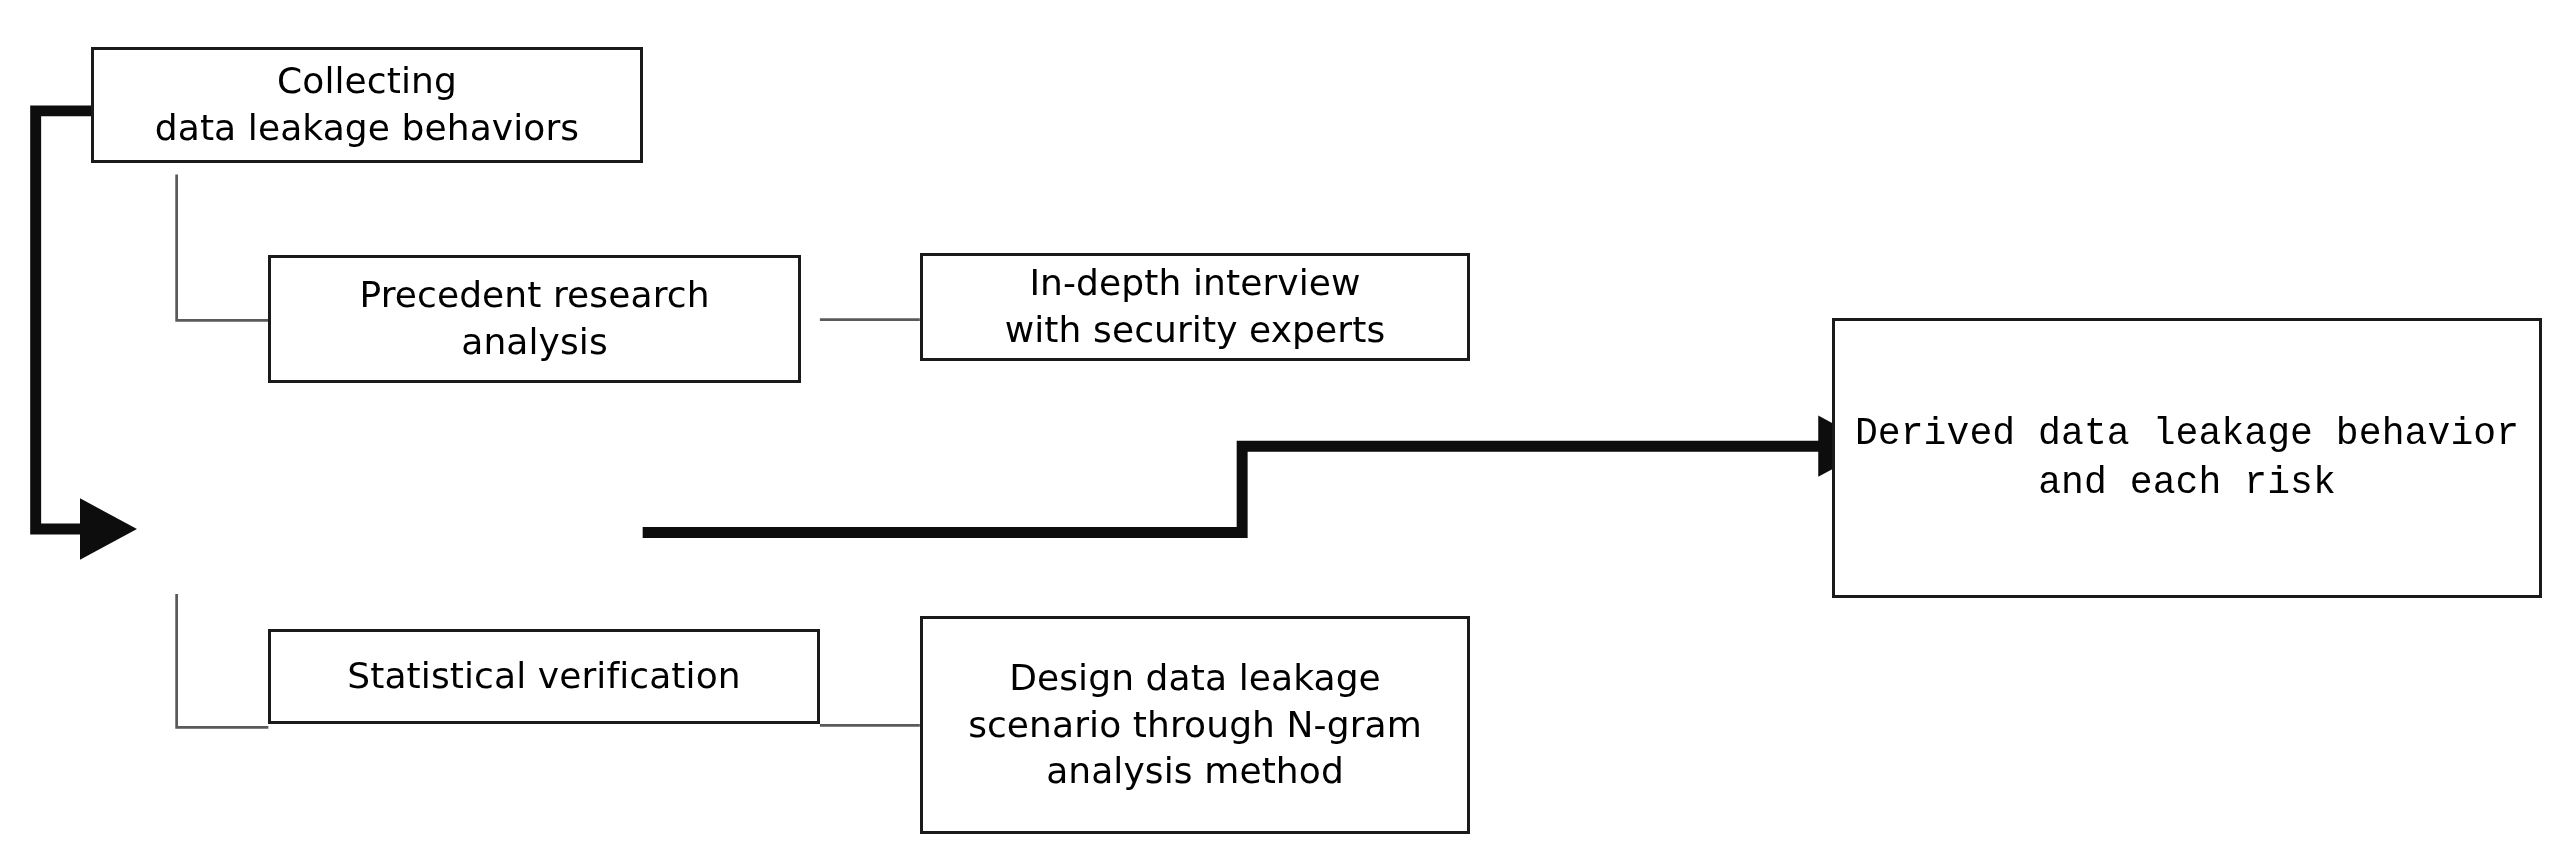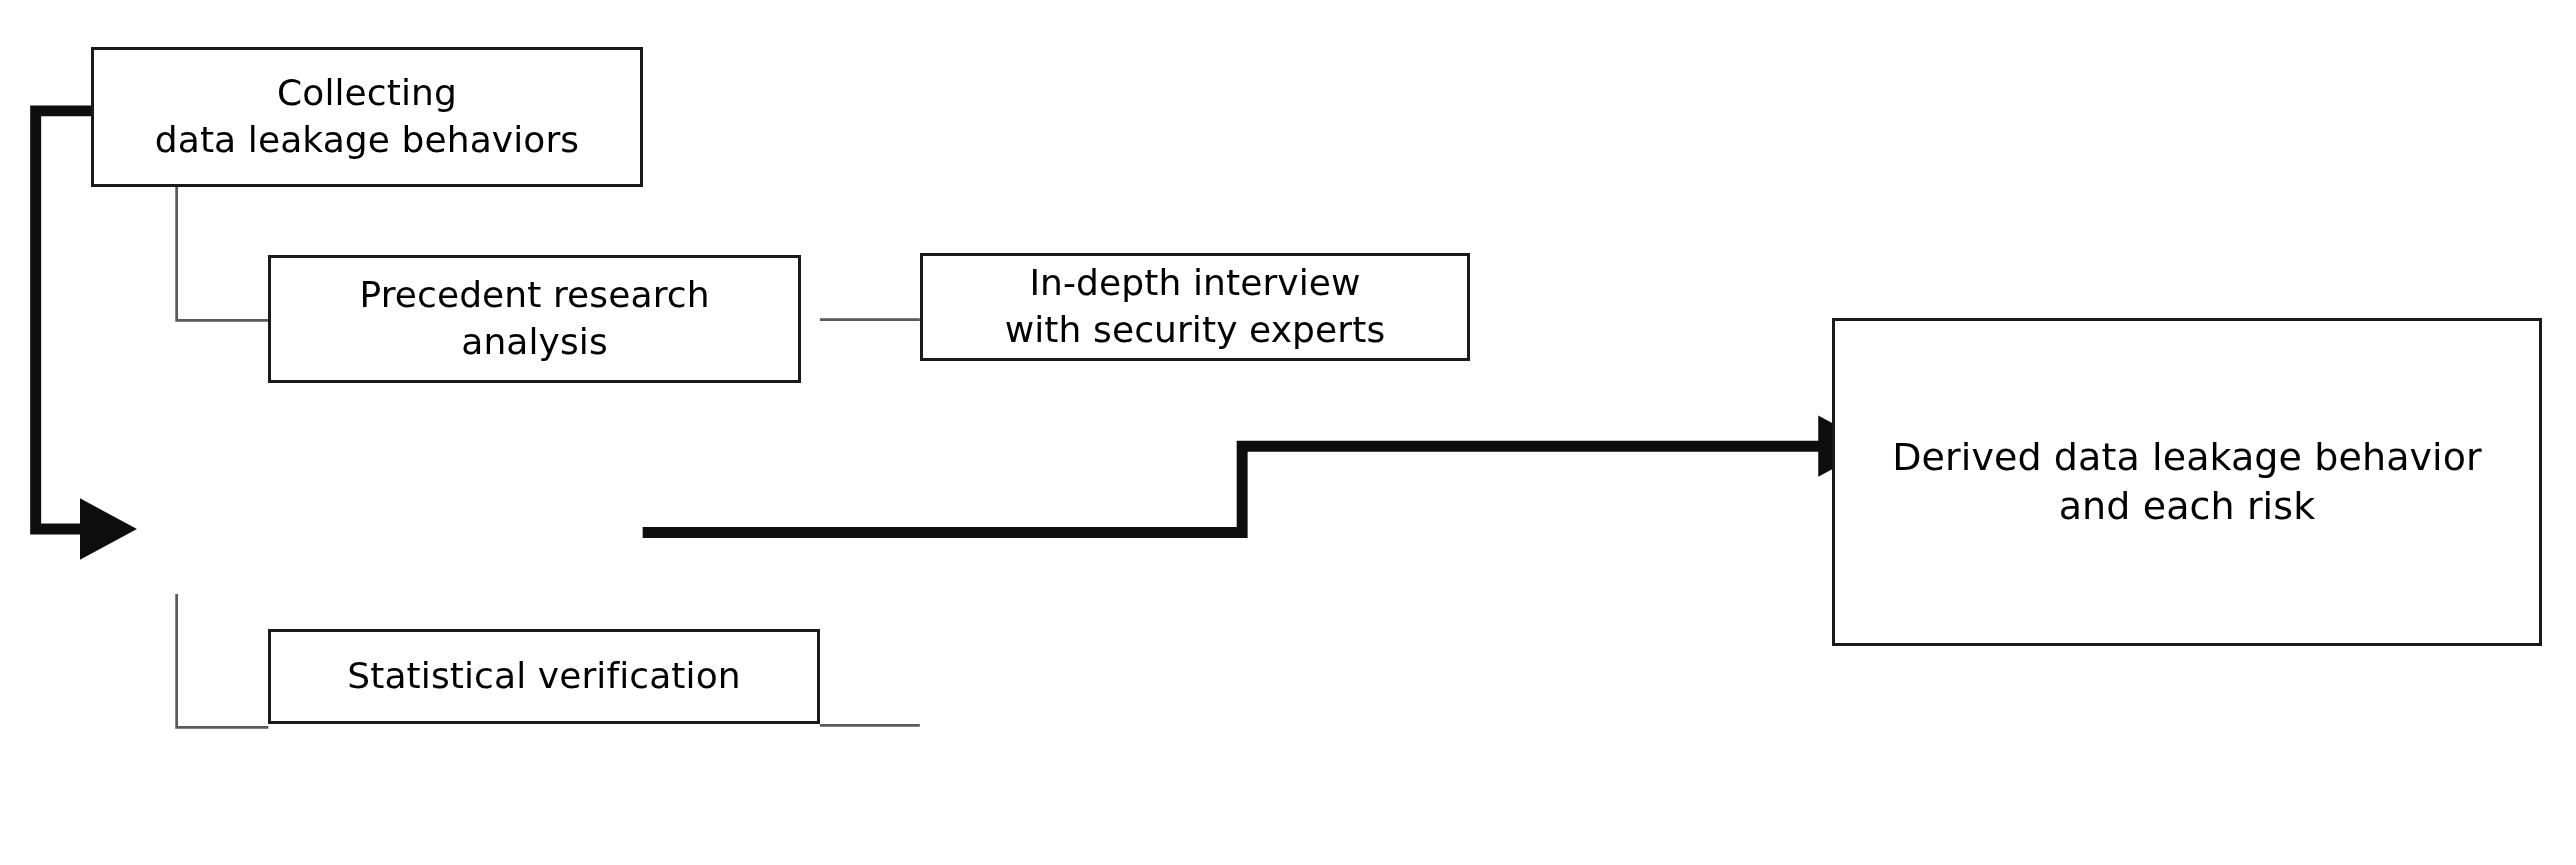--- a/index.html
+++ b/index.html
@@ -68,40 +68,45 @@
     <path id="wire-0" fill="none" stroke="#0d0d0d" stroke-width="16" stroke-linecap="butt" stroke-linejoin="miter" marker-end="url(#thick-head)" d="M 137 162 L 52 162 L 52 773 L 120 773"></path>
 
     <path id="wire-1" fill="none" stroke="#0d0d0d" stroke-width="16" stroke-linecap="butt" stroke-linejoin="miter" marker-end="url(#thick-head)" d="M 939 778 L 1815 778 L 1815 652 L 2660 652"></path>
 
     <path id="wire-2" fill="none" stroke="#5a5a5a" stroke-width="4" stroke-linecap="butt" stroke-linejoin="miter" d="M 258 255 L 258 468 L 392 468"></path>
     <path id="wire-3" fill="none" stroke="#5a5a5a" stroke-width="4" stroke-linecap="butt" stroke-linejoin="miter" d="M 1198 467 L 1344 467"></path>
     <path id="wire-4" fill="none" stroke="#5a5a5a" stroke-width="4" stroke-linecap="butt" stroke-linejoin="miter" d="M 258 868 L 258 1063 L 392 1063"></path>
     <path id="wire-5" fill="none" stroke="#5a5a5a" stroke-width="4" stroke-linecap="butt" stroke-linejoin="miter" d="M 1198 1060 L 1344 1060"></path>
   </svg>
 
-  <div class="flow-box" id="node-0" style="left: 91px; top: 47px; width: 552px; height: 140px;">
+  <div class="flow-box" id="node-0" style="left: 91px; top: 47px; width: 552px; height: 116px;">
     <span class="box-label">Collecting
 data leakage behaviors</span>
   </div>
 
   <div class="flow-box" id="node-1" style="left: 268px; top: 255px; width: 533px; height: 128px;">
     <span class="box-label">Precedent  research
 analysis</span>
   </div>
 
   <div class="flow-box" id="node-2" style="left: 920px; top: 253px; width: 550px; height: 108px;">
     <span class="box-label">In-depth interview
 with security experts</span>
   </div>
 
 
   <div class="flow-box" id="node-4" style="left: 268px; top: 629px; width: 552px; height: 95px;">
     <span class="box-label">Statistical verification</span>
   </div>
 
+  <div class="flow-box" id="node-5" style="left: 920px; top: 616px; width: 550px; height: 218px;">
+    <span class="box-label">Design data leakage
+scenario through N-gram
+analysis method</span>
+  </div>
 
-  <div class="flow-box box-big" id="node-6" style="left: 1832px; top: 318px; width: 710px; height: 328px;">
+  <div class="flow-box box-big" id="node-6" style="left: 1832px; top: 318px; width: 710px; height: 280px; font-family: Liberation Mono, monospace;">
     <span class="box-label">Derived data leakage behavior
 and each risk</span>
   </div>
 
 </div>
 
 
 </body></html>

